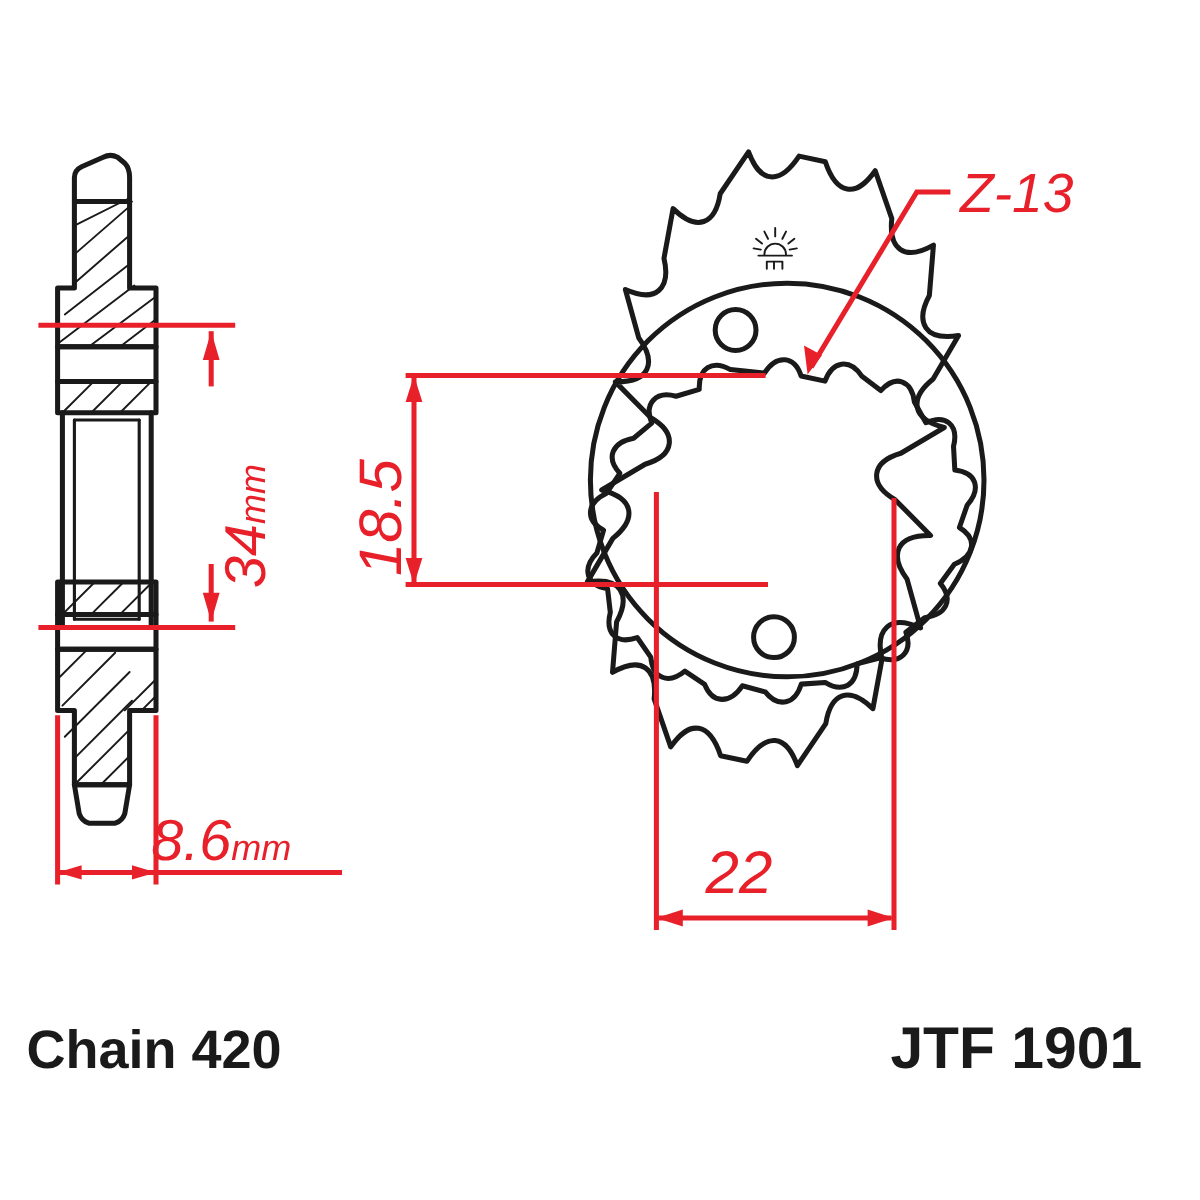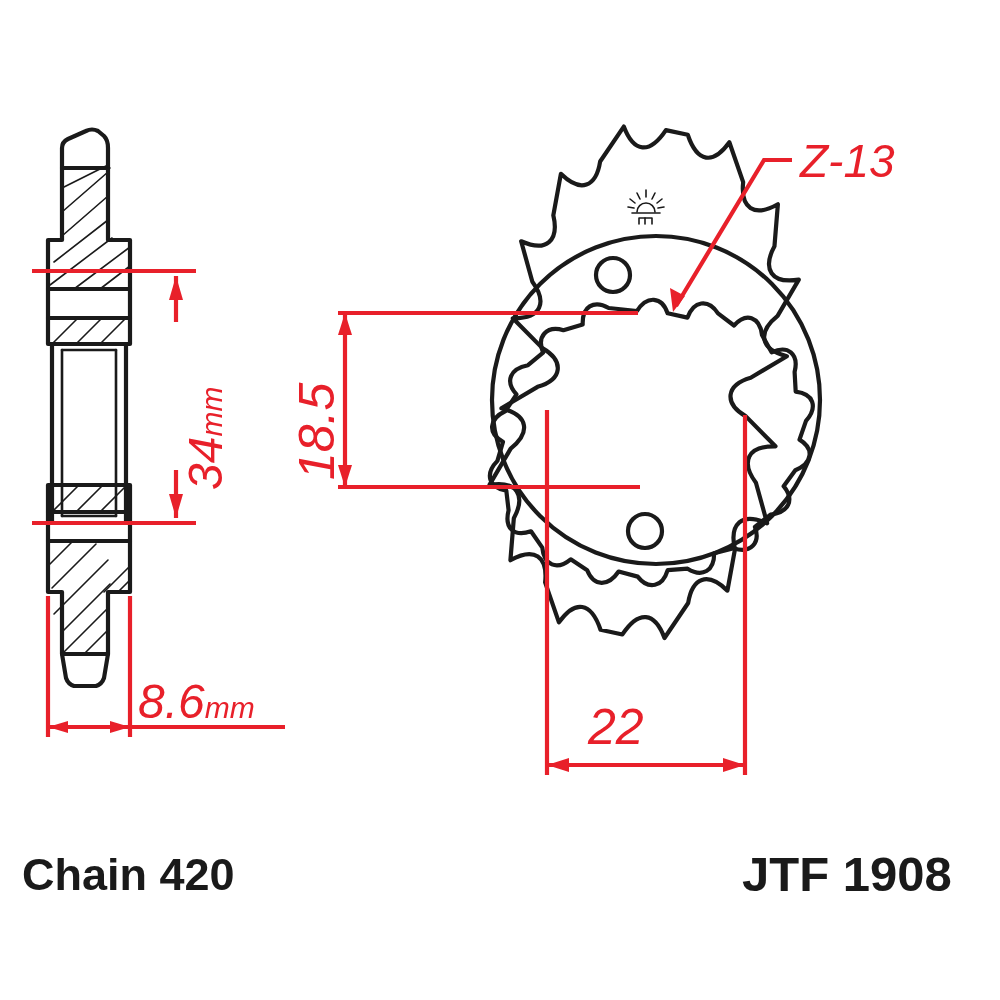--- a/index.html
+++ b/index.html
@@ -99,21 +99,21 @@
     top: 330px;
     font-size: 48px;
     transform: rotate(-90deg);
     transform-origin: left top;
     translate: 0 160px;
   }
   #lbl-34-wrap .unit {
     font-size: 30px;
   }
   #lbl-86-wrap {
-    left: 138px;
+    left: 126px;
     top: 674px;
     font-size: 48px;
   }
   #lbl-86-wrap .unit {
     font-size: 30px;
   }
   #txt-chain {
     left: 22px;
     top: 849px;
     font-size: 45px;
@@ -361,15 +361,15 @@
   <div class="label-text" id="lbl-185">18.5</div>
 
   <div class="label-text" id="lbl-22">22</div>
 
   <div class="label-text" id="lbl-34-wrap"><span>34</span><span class="unit">mm</span></div>
 
   <div class="label-text" id="lbl-86-wrap"><span>8.6</span><span class="unit">mm</span></div>
 
   <div class="plain-text" id="txt-chain">Chain 420</div>
 
-  <div class="plain-text" id="txt-part">JTF 1908</div>
+  <div class="plain-text" id="txt-part">JTF 1901</div>
 
 </div>
 
 </body></html>

